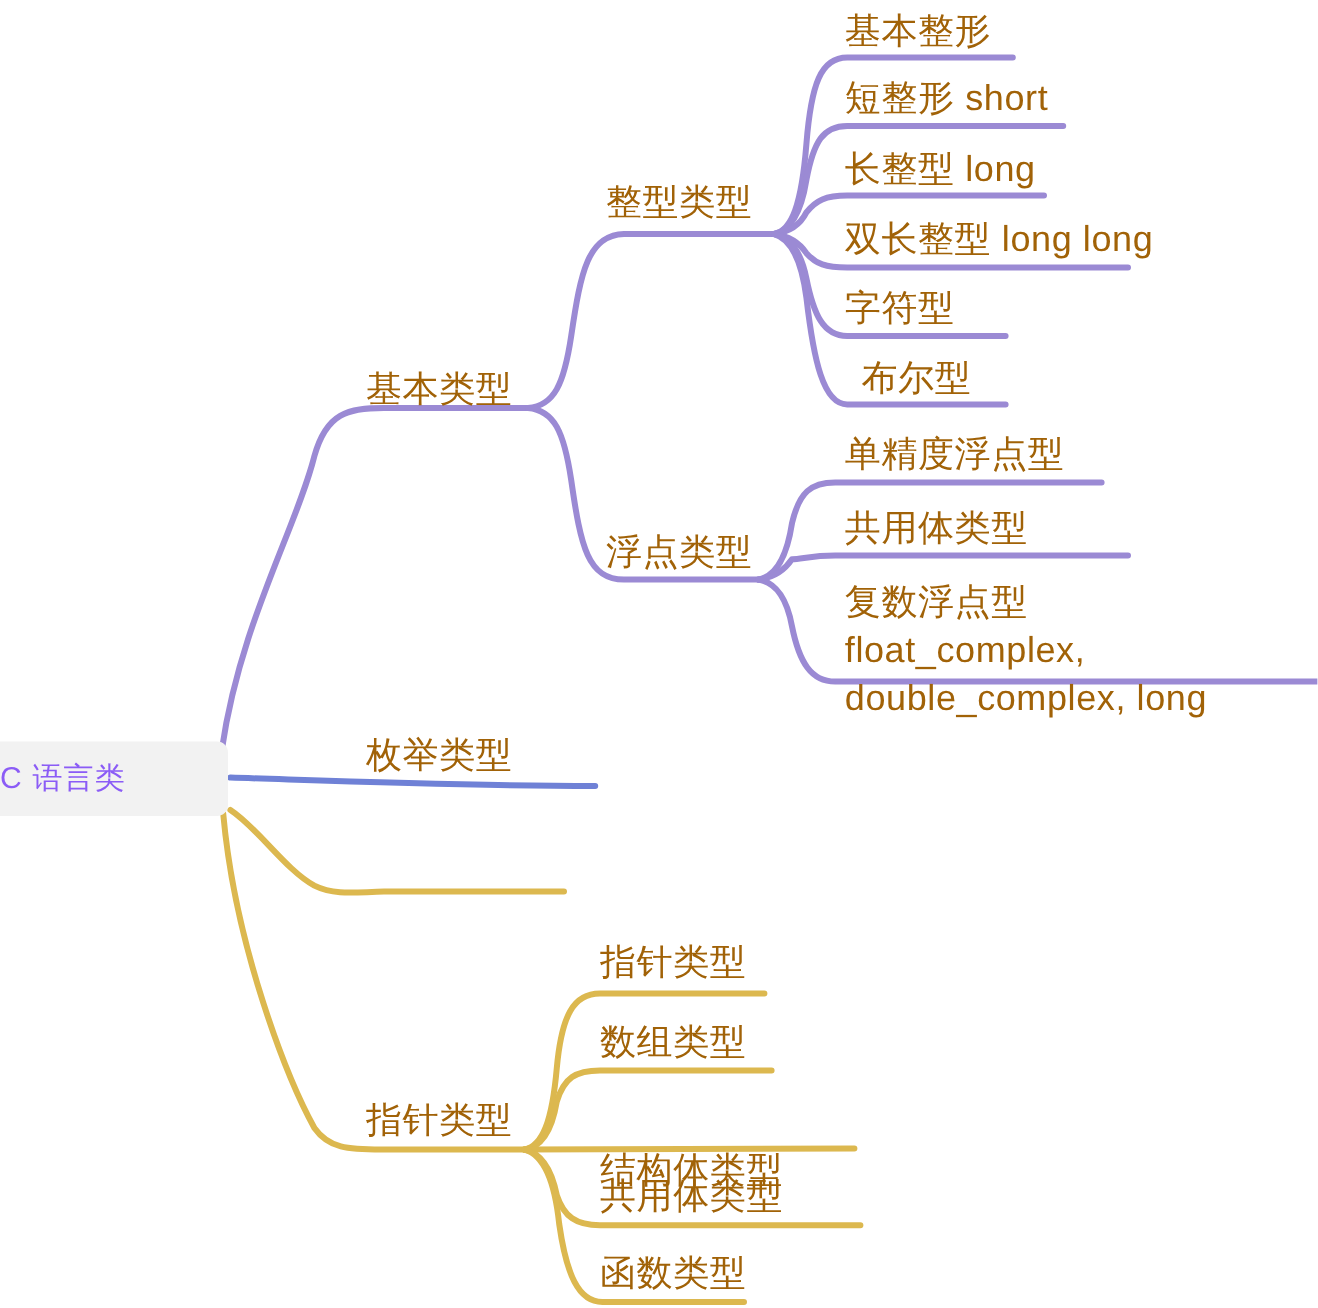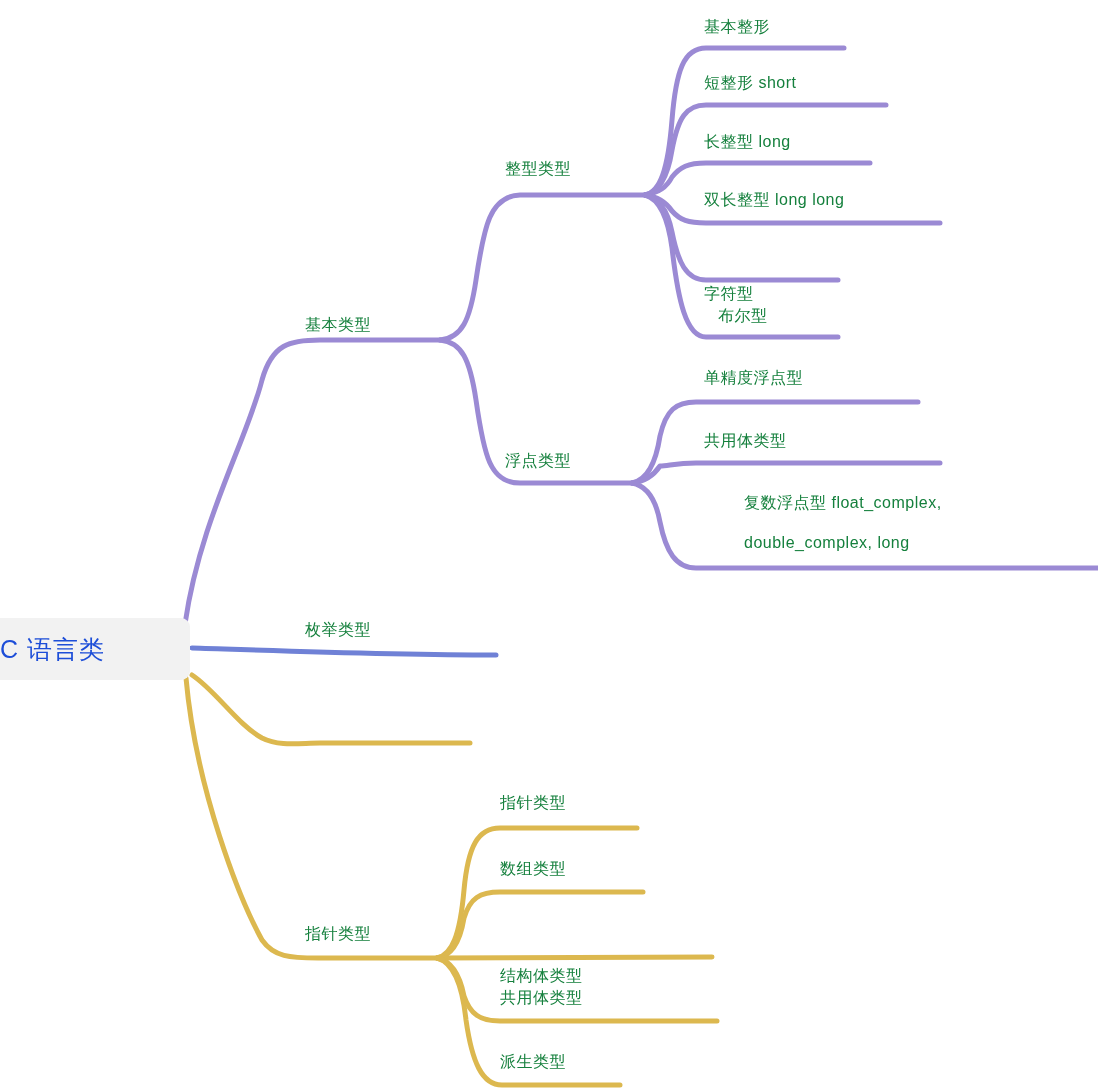--- a/index.html
+++ b/index.html
@@ -21,22 +21,22 @@
   #edges {
     position: absolute;
     left: 0;
     top: 0;
     width: 1098px;
     height: 1090px;
   }
   .node-label {
     position: absolute;
     white-space: nowrap;
-    color: #15803d;
-    font-size: 16px;
+    color: #a16207;
+    font-size: 30px;
     line-height: 40px;
     letter-spacing: 0.5px;
     font-family: "Liberation Sans", "DejaVu Sans", sans-serif;
   }
   .node-label.multiline {
     white-space: normal;
     line-height: 40px;
     width: 330px;
   }
   #root-node {
@@ -49,21 +49,21 @@
     border-radius: 9px;
     box-sizing: border-box;
   }
   #root-node-label {
     position: absolute;
     left: 16px;
     top: 0;
     height: 62px;
     line-height: 62px;
     font-size: 25px;
-    color: #1d4ed8;
+    color: #8b5cf6;
     letter-spacing: 1px;
     white-space: nowrap;
     font-family: "Liberation Sans", "DejaVu Sans", sans-serif;
   }
 </style>
 </head>
 <body>
 
 <div id="mindmap-root">
 
@@ -113,26 +113,26 @@
   <div class="node-label" style="left:305px; top:914px;">指针类型</div>
 
   <div class="node-label" style="left:505px; top:149px;">整型类型</div>
 
   <div class="node-label" style="left:505px; top:441px;">浮点类型</div>
 
   <div class="node-label" style="left:704px; top:7px;">基本整形</div>
   <div class="node-label" style="left:704px; top:63px;">短整形 short</div>
   <div class="node-label" style="left:704px; top:122px;">长整型 long</div>
   <div class="node-label" style="left:704px; top:180px;">双长整型 long long</div>
-  <div class="node-label" style="left:704px; top:238px;margin-top:36px;">字符型</div>
+  <div class="node-label" style="left:704px; top:238px;">字符型</div>
   <div class="node-label" style="left:704px; top:296px;margin-left:14px;">布尔型</div>
 
-  <div class="node-label" style="left:704px; top:359px;font-family:Liberation Mono, monospace;">单精度浮点型</div>
+  <div class="node-label" style="left:704px; top:359px;">单精度浮点型</div>
   <div class="node-label" style="left:704px; top:421px;">共用体类型</div>
-  <div class="node-label multiline" style="left:744px; top:483px;">复数浮点型 float_complex, double_complex, long</div>
+  <div class="node-label multiline" style="left:704px; top:483px;">复数浮点型 float_complex, double_complex, long</div>
 
   <div class="node-label" style="left:500px; top:783px;">指针类型</div>
   <div class="node-label" style="left:500px; top:849px;">数组类型</div>
   <div class="node-label" style="left:500px; top:956px;">结构体类型</div>
   <div class="node-label" style="left:500px; top:978px;">共用体类型</div>
-  <div class="node-label" style="left:500px; top:1042px;">派生类型</div>
+  <div class="node-label" style="left:500px; top:1042px;">函数类型</div>
 
 </div>
 
 </body></html>

